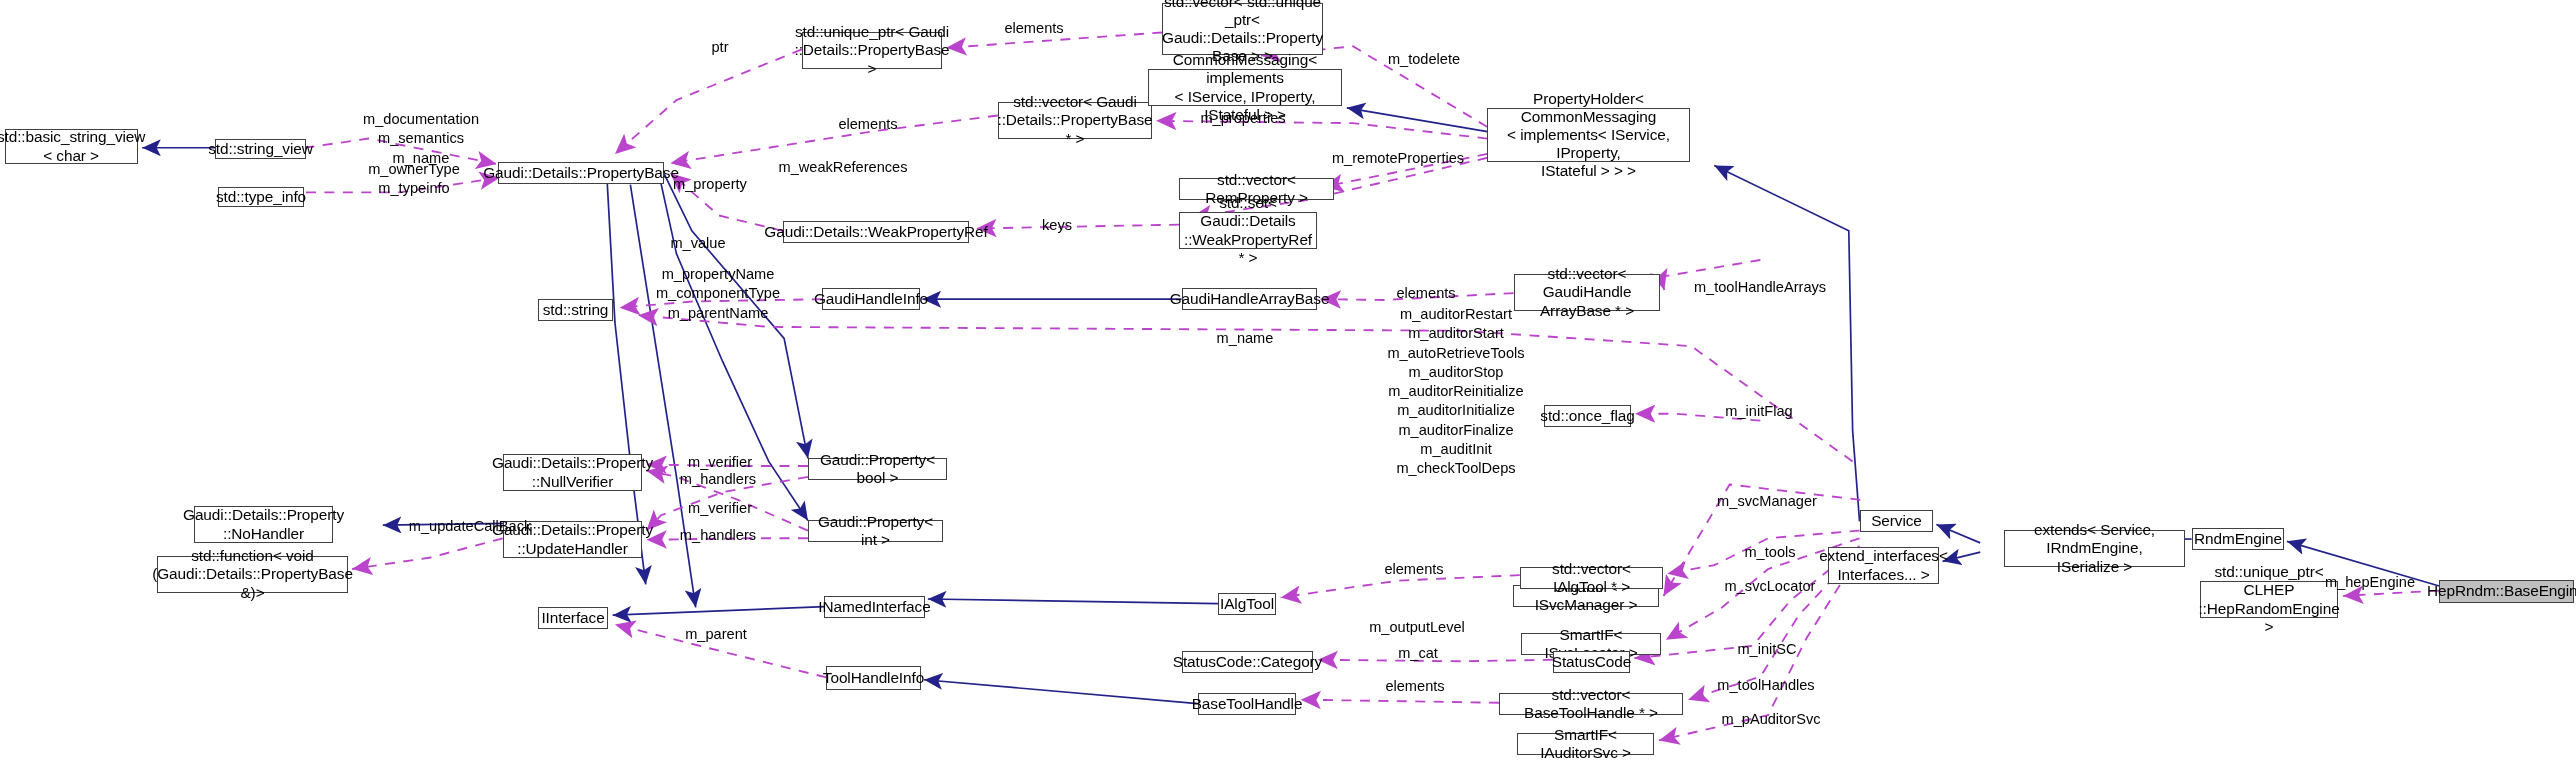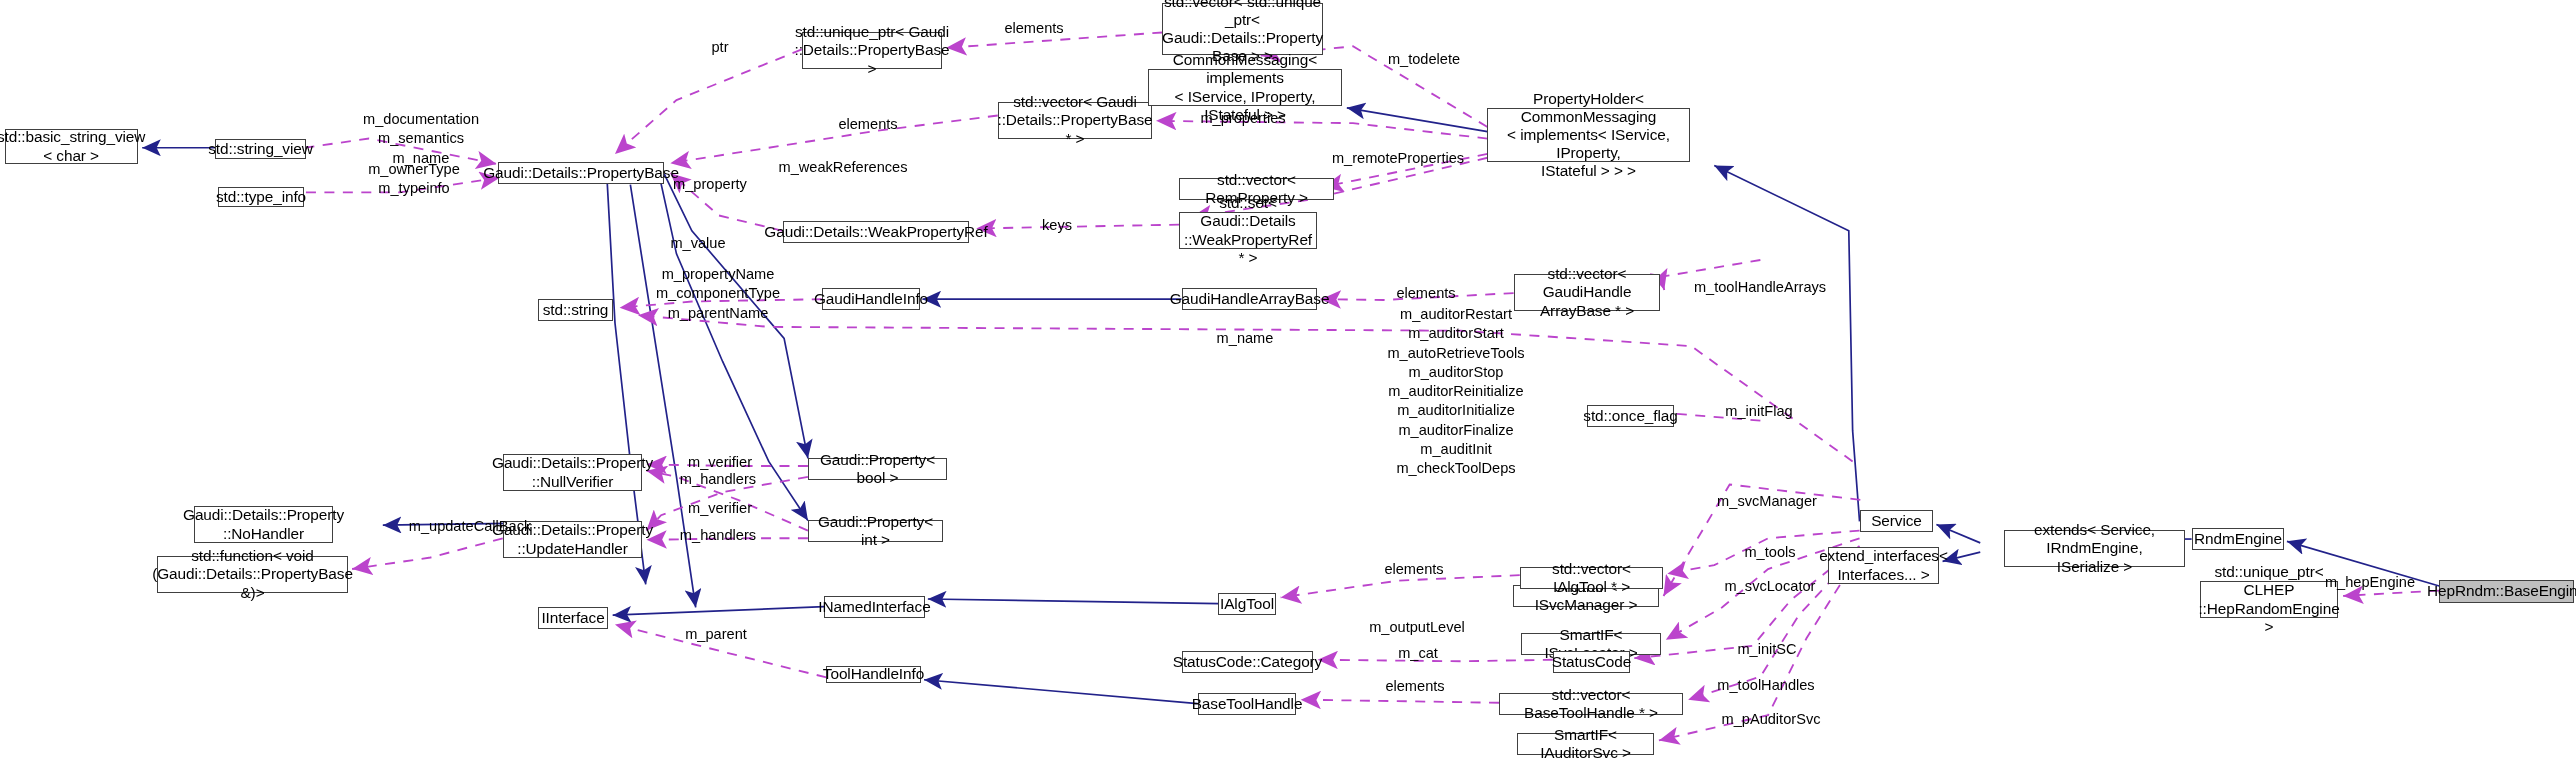--- a/index.html
+++ b/index.html
@@ -132,40 +132,40 @@
 IStateful &gt; &gt; &gt;</div>
   <div class="node dark" style="left:1163px;top:178px;width:155px;height:21.5px;margin-left:16px;">std::vector&lt; RemProperty &gt;</div>
   <div class="node dark" style="left:783px;top:221px;width:186px;height:21.5px;">Gaudi::Details::WeakPropertyRef</div>
   <div class="node dark" style="left:1179px;top:212px;width:138px;height:37px;">std::set&lt; Gaudi::Details
 ::WeakPropertyRef * &gt;</div>
   <div class="node dark" style="left:538px;top:299px;width:75px;height:21.5px;">std::string</div>
   <div class="node dark" style="left:822px;top:288px;width:98px;height:21.5px;text-align:center;">GaudiHandleInfo</div>
   <div class="node dark" style="left:1182px;top:288px;width:135px;height:21.5px;">GaudiHandleArrayBase</div>
   <div class="node dark" style="left:1514px;top:274px;width:146px;height:37px;">std::vector&lt; GaudiHandle
 ArrayBase * &gt;</div>
-  <div class="node dark" style="left:1544px;top:405px;width:87px;height:21.5px;margin-left:43px;">std::once_flag</div>
+  <div class="node dark" style="left:1544px;top:405px;width:87px;height:21.5px;">std::once_flag</div>
   <div class="node dark" style="left:503px;top:454px;width:139px;height:37px;">Gaudi::Details::Property
 ::NullVerifier</div>
   <div class="node dark" style="left:503px;top:521px;width:139px;height:37px;">Gaudi::Details::Property
 ::UpdateHandler</div>
   <div class="node dark" style="left:194px;top:506px;width:139px;height:37px;">Gaudi::Details::Property
 ::NoHandler</div>
   <div class="node dark" style="left:157px;top:556px;width:191px;height:37px;">std::function&lt; void
 (Gaudi::Details::PropertyBase &amp;)&gt;</div>
   <div class="node dark" style="left:808px;top:458px;width:139px;height:21.5px;">Gaudi::Property&lt; bool &gt;</div>
   <div class="node dark" style="left:808px;top:520px;width:135px;height:21.5px;">Gaudi::Property&lt; int &gt;</div>
   <div class="node dark" style="left:1513px;top:585px;width:146px;height:21.5px;">SmartIF&lt; ISvcManager &gt;</div>
   <div class="node dark" style="left:824px;top:596px;width:101px;height:21.5px;">INamedInterface</div>
   <div class="node dark" style="left:538px;top:607px;width:70px;height:21.5px;">IInterface</div>
   <div class="node dark" style="left:1218px;top:593px;width:58px;height:21.5px;">IAlgTool</div>
   <div class="node dark" style="left:1520px;top:567px;width:143px;height:21.5px;">std::vector&lt; IAlgTool * &gt;</div>
   <div class="node dark" style="left:1521px;top:633px;width:140px;height:21.5px;">SmartIF&lt; ISvcLocator &gt;</div>
   <div class="node dark" style="left:1182px;top:651px;width:131px;height:21.5px;">StatusCode::Category</div>
   <div class="node dark" style="left:1553px;top:651px;width:77px;height:21.5px;">StatusCode</div>
-  <div class="node dark" style="left:826px;top:666px;width:95px;height:17px;">ToolHandleInfo</div>
+  <div class="node dark" style="left:826px;top:666px;width:95px;height:24px;">ToolHandleInfo</div>
   <div class="node dark" style="left:1198px;top:693px;width:98px;height:21.5px;">BaseToolHandle</div>
   <div class="node dark" style="left:1499px;top:693px;width:184px;height:21.5px;">std::vector&lt; BaseToolHandle * &gt;</div>
   <div class="node dark" style="left:1517px;top:733px;width:137px;height:21.5px;">SmartIF&lt; IAuditorSvc &gt;</div>
   <div class="node dark" style="left:1860px;top:510px;width:73px;height:21.5px;">Service</div>
   <div class="node dark" style="left:1828px;top:547px;width:111px;height:37px;">extend_interfaces&lt;
 Interfaces... &gt;</div>
   <div class="node dark" style="left:1980px;top:530px;width:181px;height:37px;margin-left:24px;">extends&lt; Service, IRndmEngine,
 ISerialize &gt;</div>
   <div class="node dark" style="left:2192px;top:528px;width:92px;height:21.5px;">RndmEngine</div>
   <div class="node dark" style="left:2200px;top:581px;width:138px;height:37px;">std::unique_ptr&lt; CLHEP

